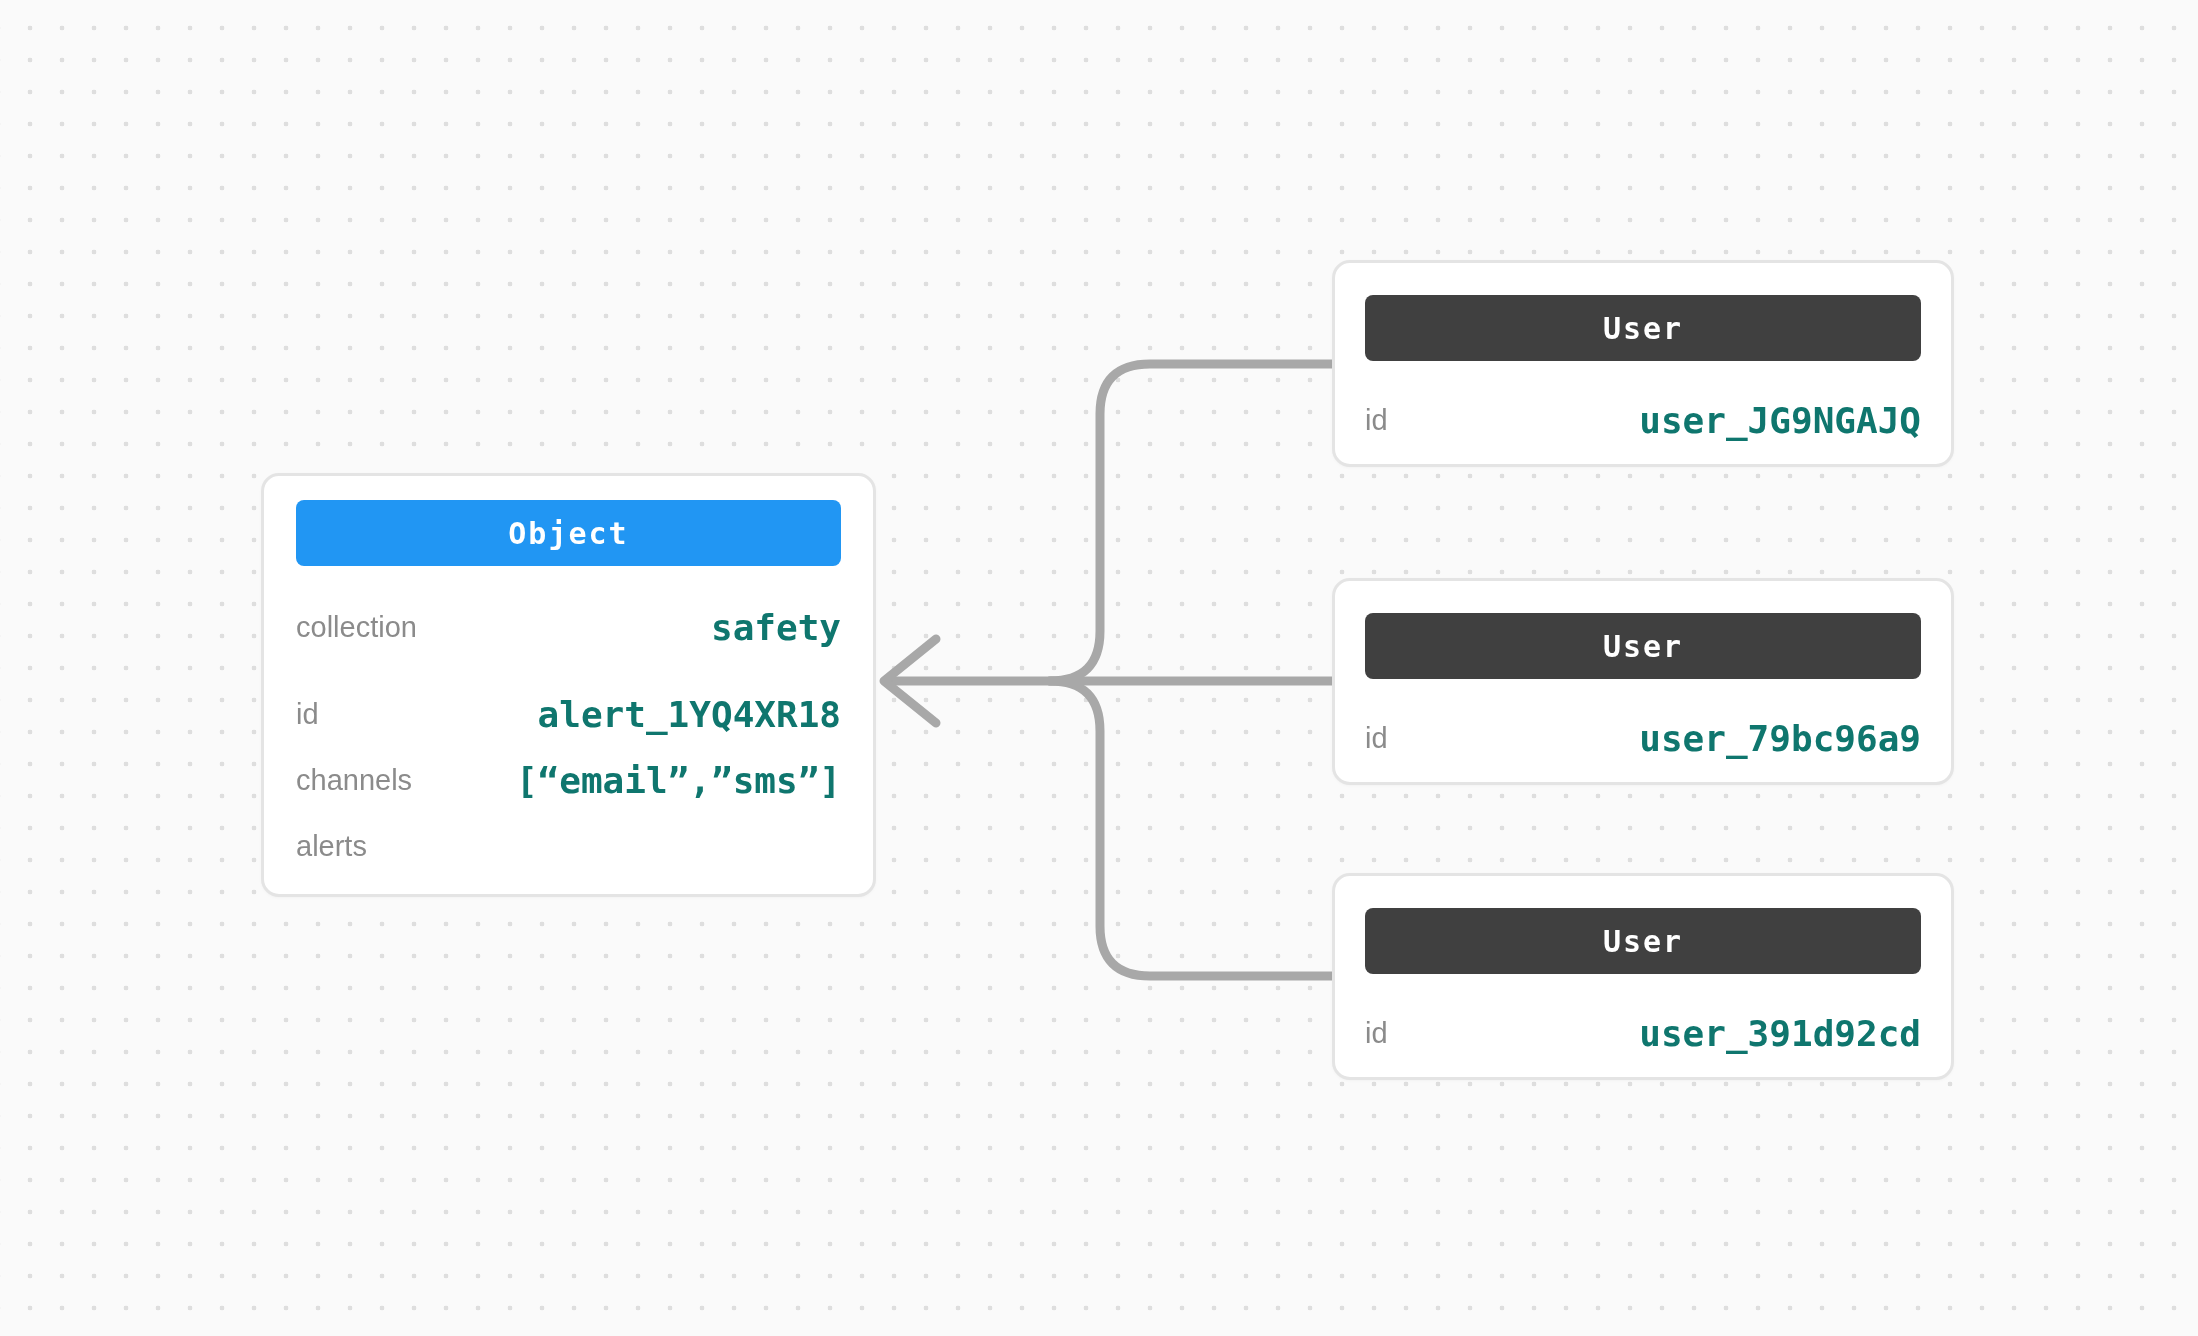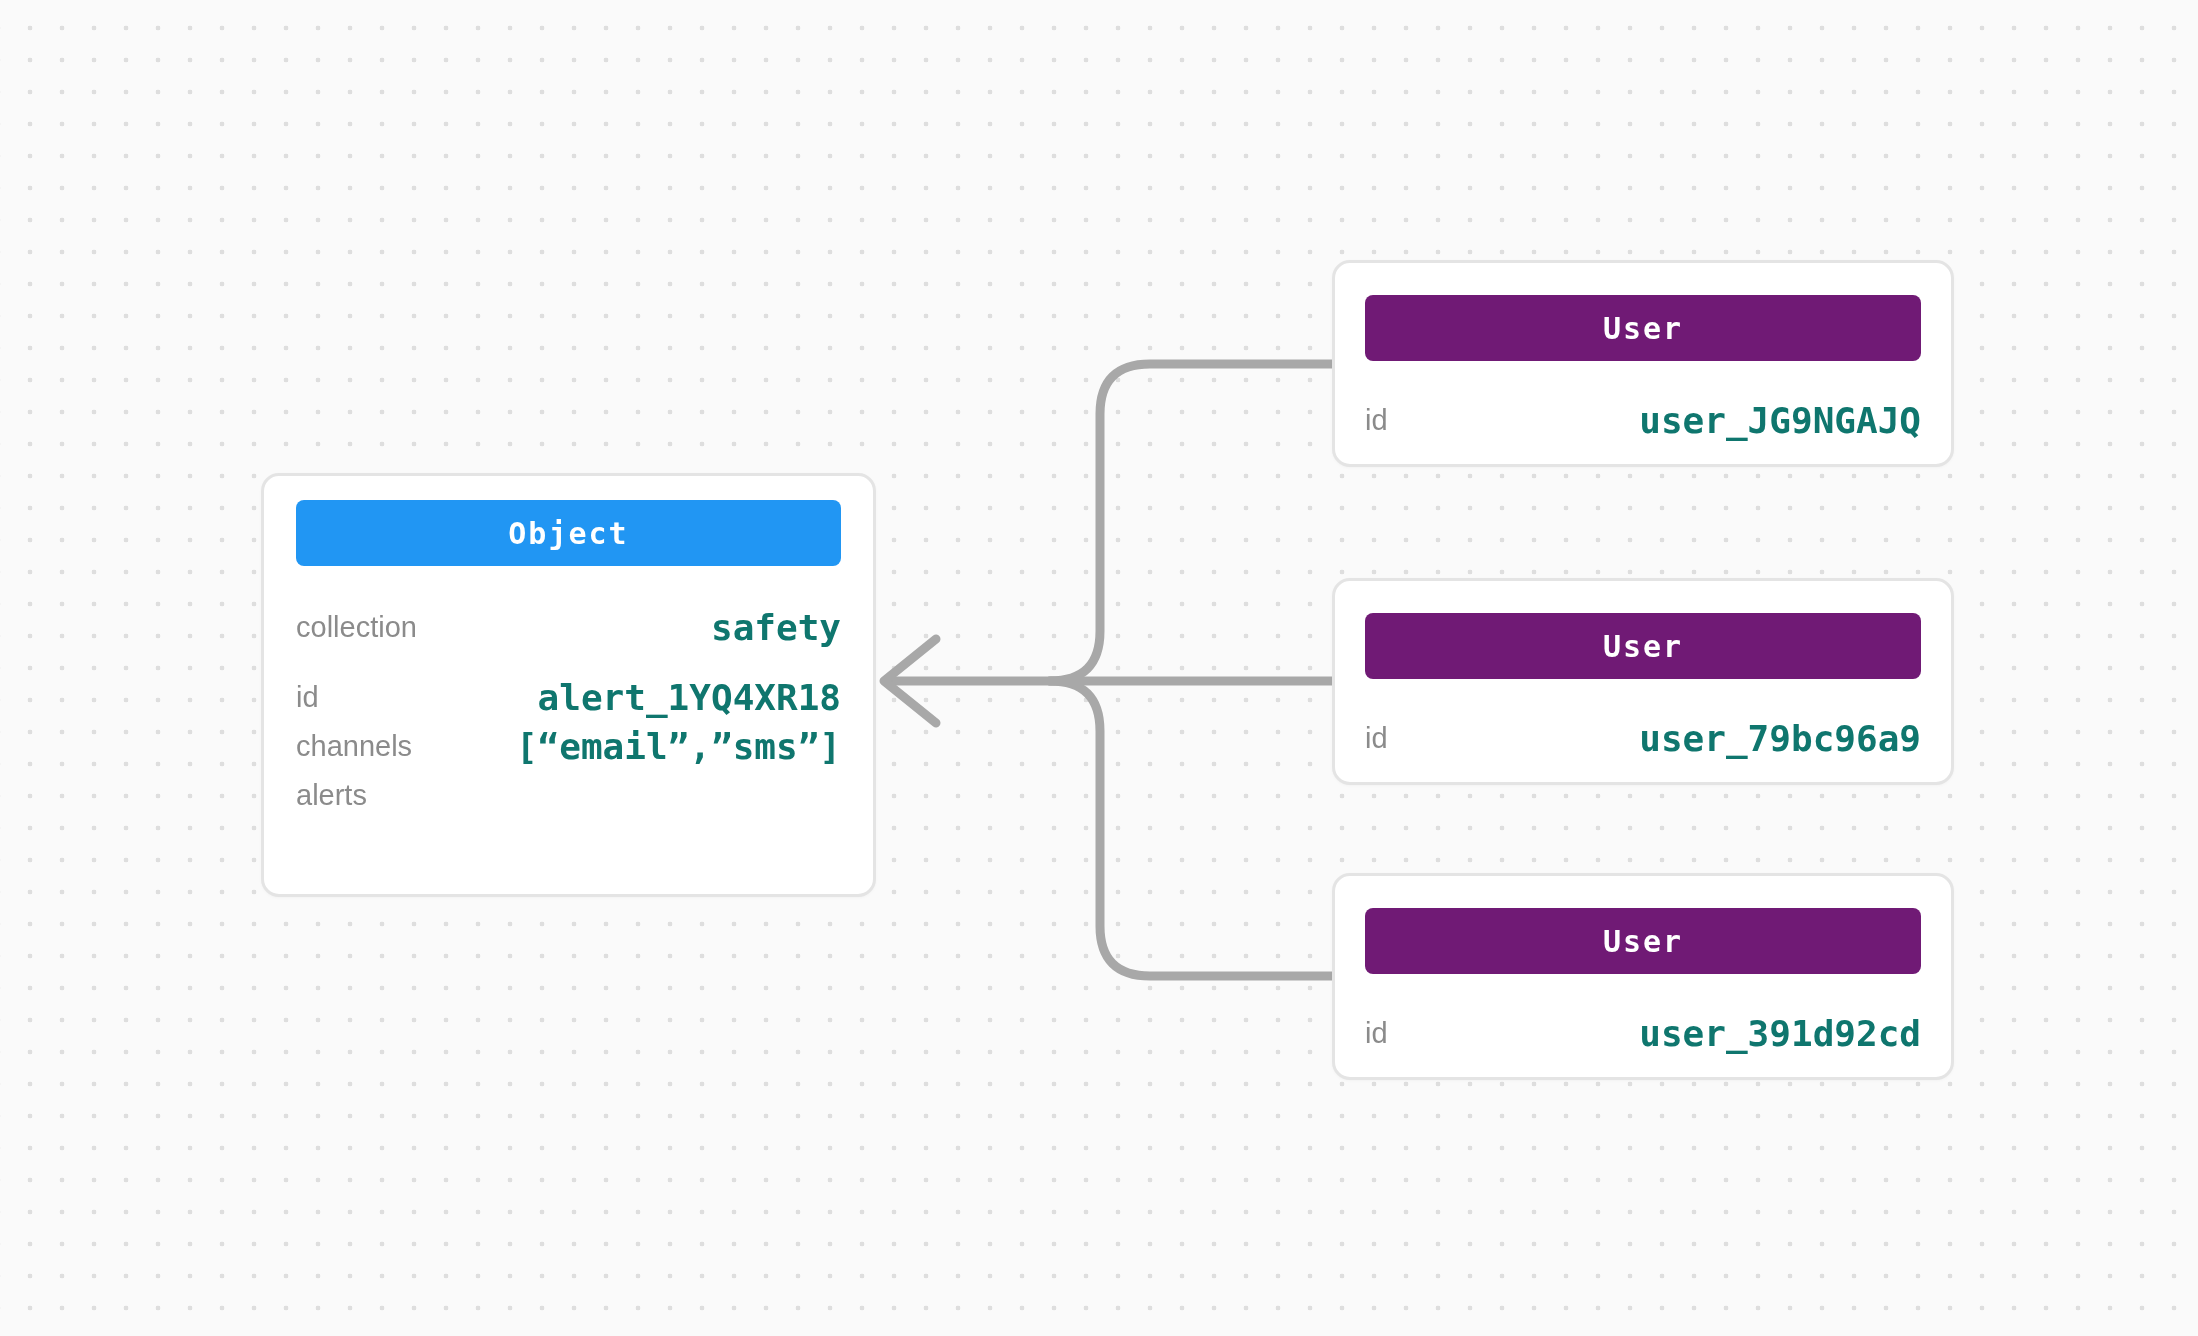--- a/index.html
+++ b/index.html
@@ -39,27 +39,28 @@
     display: flex;
     align-items: center;
     justify-content: center;
     color: #FFFFFF;
     font-family: "DejaVu Sans Mono", "Liberation Mono", monospace;
     font-size: 30px;
     font-weight: bold;
     letter-spacing: 2px;
   }
   .card-header.blue { background: #2196F3; }
-  .card-header.green { background: #701a75; }
+  .card-header.green { background: #404040; }
 
   .row {
     height: 38px;
     display: flex;
     align-items: center;
     justify-content: space-between;
+    margin-top: 17px;
   }
   .row .label {
     color: #8B8B8B;
     font-size: 29px;
   }
   .row .value {
     color: #0f766e;
     font-family: "DejaVu Sans Mono", "Liberation Mono", monospace;
     font-size: 36px;
     font-weight: bold;

